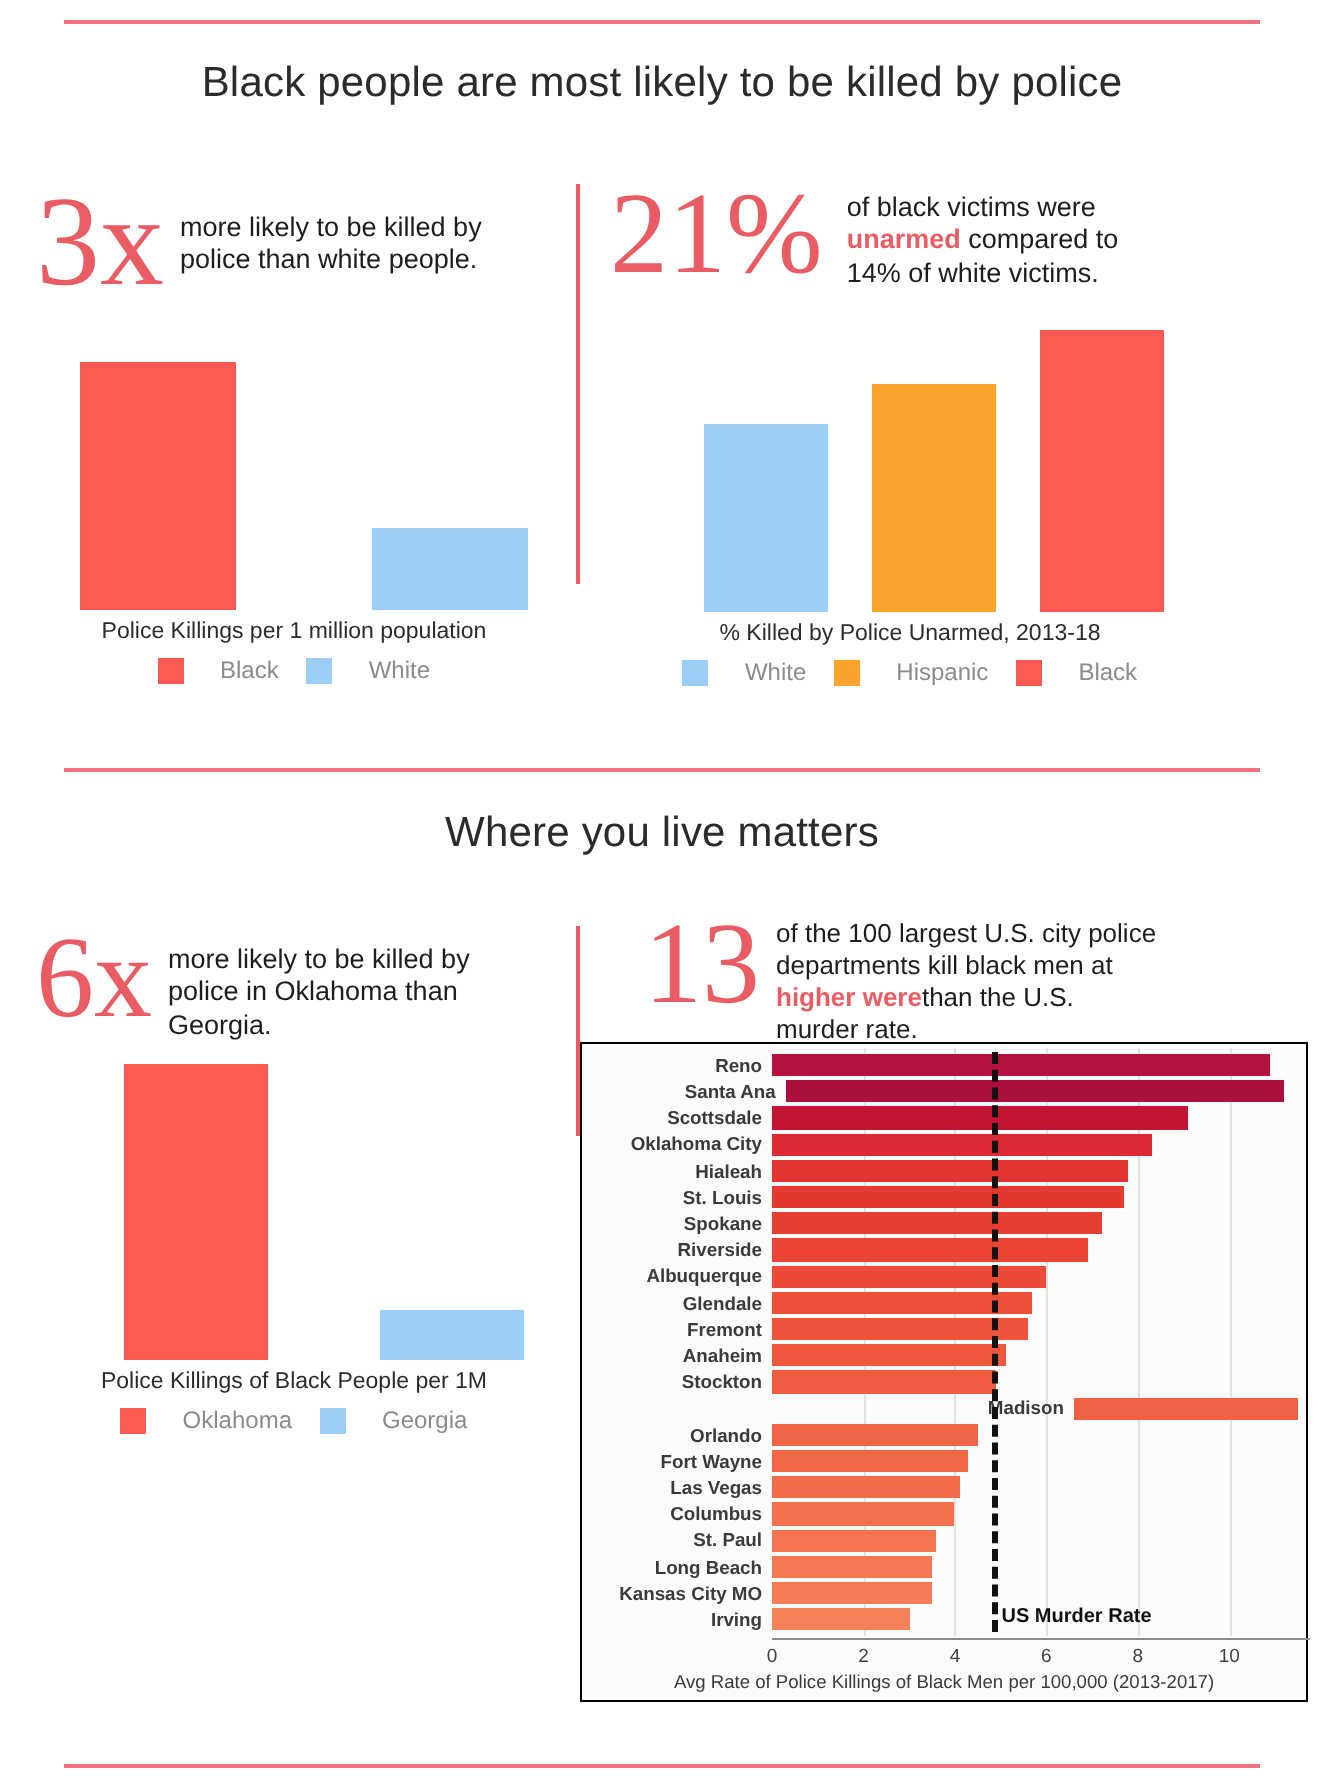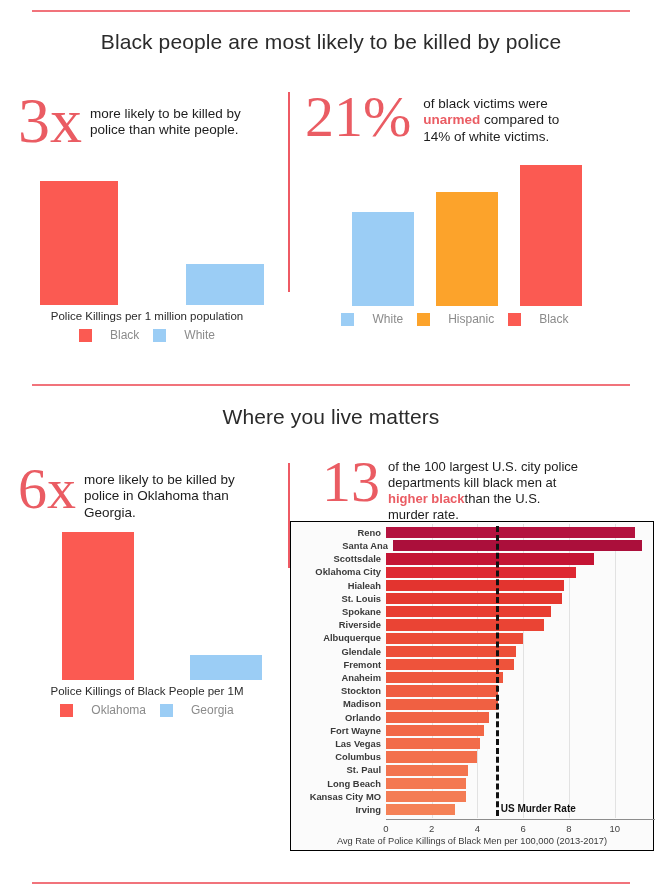--- a/index.html
+++ b/index.html
@@ -227,21 +227,21 @@
     <span>police in Oklahoma than</span><br>
     <span>Georgia.</span>
   </div>
 </div>
 
 <div class="stat" id="stat-13">
   <div class="stat-big">13</div>
   <div class="stat-text">
     <span>of the 100 largest U.S. city police</span><br>
     <span>departments kill black men at</span><br>
-    <span class="hl">higher black</span><span>than the U.S.</span><br>
+    <span class="hl">higher were</span><span>than the U.S.</span><br>
     <span>murder rate.</span>
   </div>
 </div>
 
 <div class="vchart" id="chart-killings-per-million">
   <div class="plot">
       <div class="vbar" style="left: 18px; width: 78px; height: 123.75px; background: rgb(251, 90, 82);"></div>
       <div class="vbar" style="left: 164px; width: 78px; height: 41.25px; background: rgb(155, 205, 245);"></div>
     </div>
   <div class="caption">Police Killings per 1 million population</div>
@@ -256,20 +256,21 @@
       </div>
     </div>
 </div>
 
 <div class="vchart" id="chart-unarmed">
   <div class="plot">
       <div class="vbar" style="left: 22px; width: 62px; height: 94.1818px; background: rgb(155, 205, 245);"></div>
       <div class="vbar" style="left: 106px; width: 62px; height: 114.364px; background: rgb(252, 163, 43);"></div>
       <div class="vbar" style="left: 190px; width: 62px; height: 141.273px; background: rgb(251, 90, 82);"></div>
     </div>
+  <div class="caption">% Killed by Police Unarmed, 2013-18</div>
   <div class="legend">
       <div class="legend-item">
         <span class="legend-swatch" style="background: rgb(155, 205, 245);"></span>
         <span class="legend-label">White</span>
       </div>
       <div class="legend-item">
         <span class="legend-swatch" style="background: rgb(252, 163, 43);"></span>
         <span class="legend-label">Hispanic</span>
       </div>
       <div class="legend-item">
@@ -349,21 +350,21 @@
         <div class="city-bar" style="width: 128.07px; background: rgb(238, 83, 59);"></div>
       </div>
       <div class="city-row" style="top: 149.2px; width: 358px;">
         <div class="city-label">Anaheim</div>
         <div class="city-bar" style="width: 116.635px; background: rgb(239, 87, 61);"></div>
       </div>
       <div class="city-row" style="top: 162.4px; width: 358px;">
         <div class="city-label">Stockton</div>
         <div class="city-bar" style="width: 112.061px; background: rgb(240, 92, 64);"></div>
       </div>
-      <div class="city-row" style="top: 175.6px; width: 358px;">
+      <div class="city-row" style="top: 175.6px; width: 358px; justify-content: flex-end;">
         <div class="city-label">Madison</div>
         <div class="city-bar" style="width: 112.061px; background: rgb(240, 96, 66);"></div>
       </div>
       <div class="city-row" style="top: 188.8px; width: 358px;">
         <div class="city-label">Orlando</div>
         <div class="city-bar" style="width: 102.913px; background: rgb(241, 100, 69);"></div>
       </div>
       <div class="city-row" style="top: 202px; width: 358px;">
         <div class="city-label">Fort Wayne</div>
         <div class="city-bar" style="width: 98.3391px; background: rgb(242, 104, 71);"></div>

